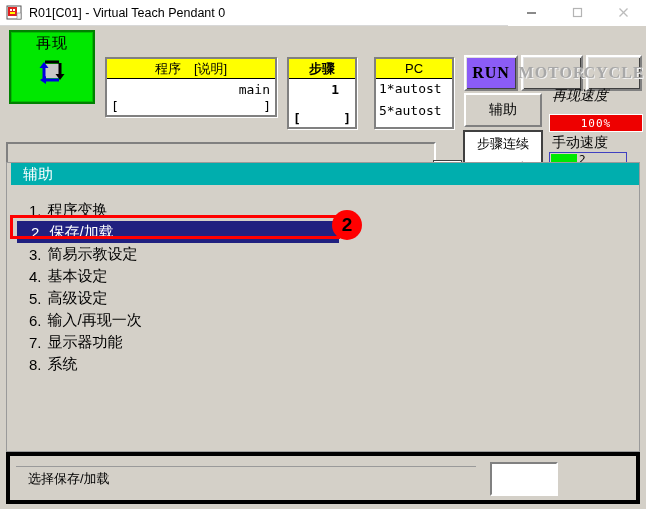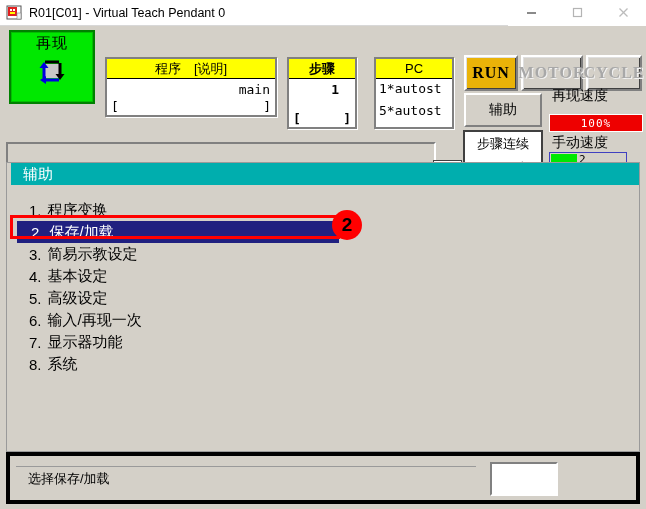--- a/index.html
+++ b/index.html
@@ -154,21 +154,21 @@
     align-items: center;
     justify-content: center;
     font-family: "Liberation Serif", "DejaVu Serif", serif;
     font-weight: bold;
     font-size: 16px;
     letter-spacing: 1px;
     border: 2px solid;
     border-color: #ffffff #808080 #808080 #ffffff;
     box-shadow: inset 1px 1px 0 #dfdfdf, inset -1px -1px 0 #404040;
   }
-  .sbtn.on  { background: #eab308; color: #000000; text-align: right; }
+  .sbtn.on  { background: #8b5cf6; color: #000000; text-align: right; }
   .sbtn.off { background: #d4d0c8; color: #a8a8a8; text-shadow: 1px 1px 0 #f2f2f2; }
   #btn-run   { left: 464px; top: 29px; width: 54px; }
   #btn-motor { left: 521px; top: 29px; width: 62px; }
   #btn-cycle { left: 586px; top: 29px; width: 56px; }
 
   
   #btn-aux {
     position: absolute;
     left: 464px; top: 67px;
     width: 78px; height: 34px;
@@ -204,21 +204,21 @@
     white-space: nowrap;
   }
 
   
   .speed-title {
     position: absolute;
     font-size: 14px;
     color: #000;
     white-space: nowrap;
   }
-  #play-speed-title { left: 552px; top: 61px; }
+  #play-speed-title { left: 552px; top: 61px; font-style: italic; }
   #play-speed-box {
     position: absolute;
     left: 549px; top: 88px;
     width: 94px; height: 18px;
     background: #ee0000;
     border: 1px solid #ffffff;
     box-sizing: border-box;
     color: #ffffff;
     font-family: "DejaVu Sans Mono", "Liberation Mono", monospace;
     font-size: 11px;

